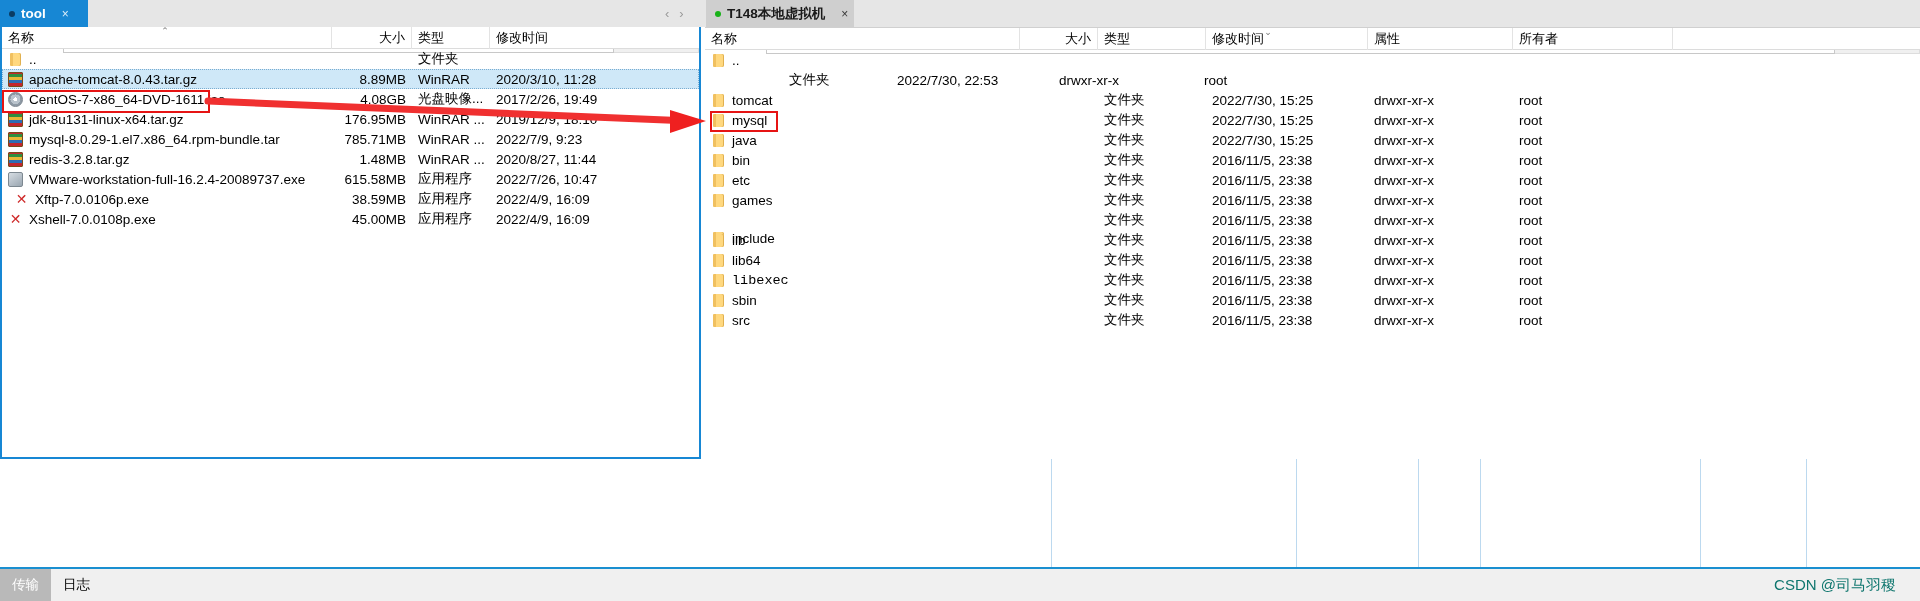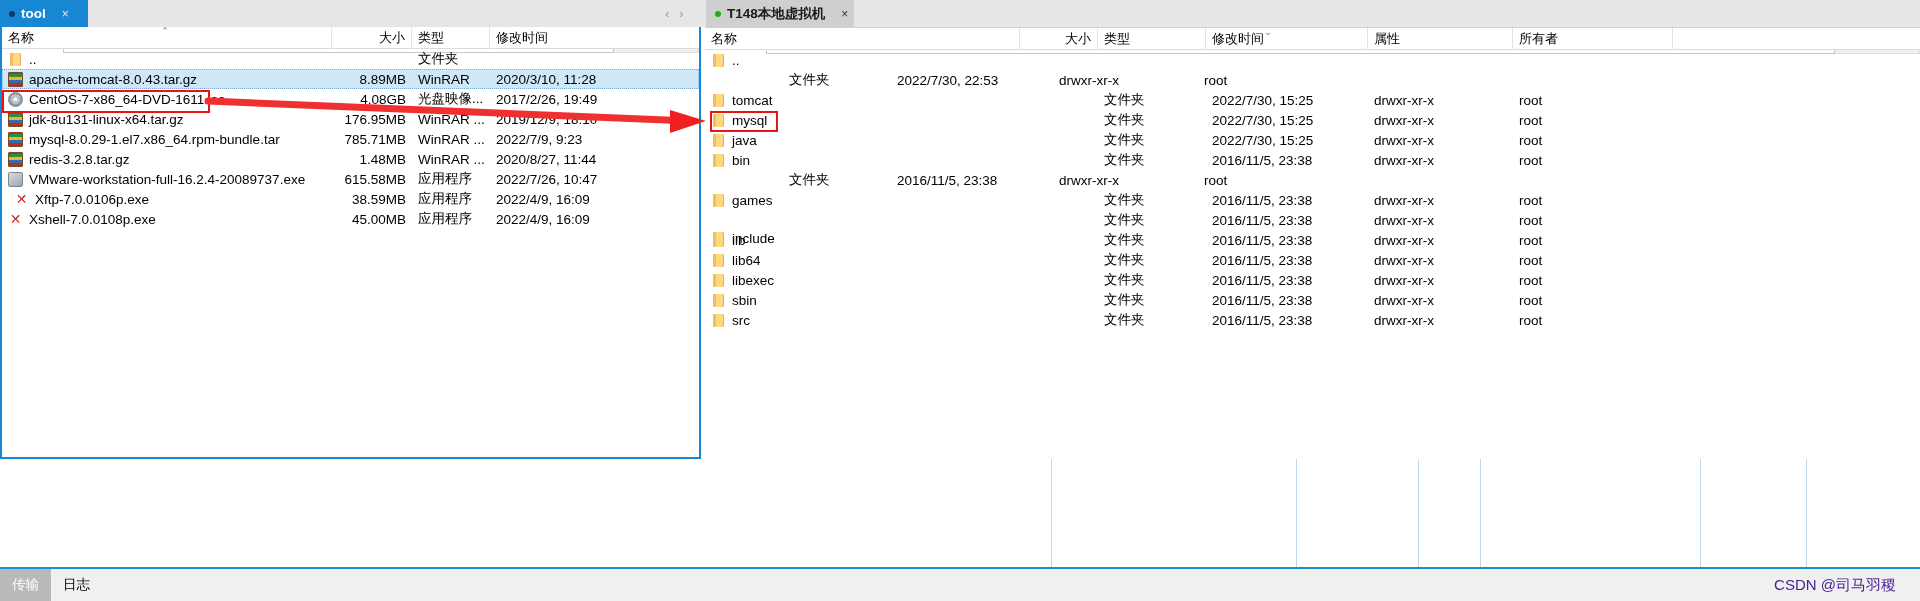--- a/index.html
+++ b/index.html
@@ -119,21 +119,21 @@
   
   .bottomarea { position:absolute; left:0; top:459px; width:1920px; height:112px; background:#ffffff; }
   .blline { position:absolute; background:#bcd9ef; }
   .hline-blue { position:absolute; left:0; top:567px; width:1920px; height:2px; background:#1a8fd0; }
   .statusbar {
     position:absolute; left:0; top:569px; width:1920px; height:32px; background:#f0f0f0;
     display:flex; align-items:center; font-size:13.5px;
   }
   .st-tab { height:32px; display:flex; align-items:center; padding:0 12px; }
   .st-tab.sel { background:#b9b9b9; color:#ffffff; }
-  .watermark { margin-left:auto; padding-right:24px; color:#4c1d95; font-size:15px; }
+  .watermark { margin-left:auto; padding-right:24px; color:#0f766e; font-size:15px; }
 
   .vsplit { position:absolute; top:27px; left:701px; width:4px; height:432px; background:#ffffff; }
 </style>
 </head>
 <body>
 
 <div id="app">
 
   <div class="tabstrip" style="left:0; width:701px;">
     <div class="tab active-blue" style="left:0; min-width:88px;">
@@ -399,20 +399,24 @@
             <span class="ico folder"></span>
             <span>bin</span>
           </div>
           <div class="cell r" style="width: 78px;"></div>
           <div class="cell" style="width: 108px;">文件夹</div>
           <div class="cell" style="width: 162px;">2016/11/5, 23:38</div>
           <div class="cell" style="width: 145px;">drwxr-xr-x</div>
           <div class="cell" style="width: 160px;">root</div>
         </div>
         <div class="row">
+          <div class="cell name" style="width: 315px;">
+            <span class="ico folder"></span>
+            <span>etc</span>
+          </div>
           <div class="cell r" style="width: 78px;"></div>
           <div class="cell" style="width: 108px;">文件夹</div>
           <div class="cell" style="width: 162px;">2016/11/5, 23:38</div>
           <div class="cell" style="width: 145px;">drwxr-xr-x</div>
           <div class="cell" style="width: 160px;">root</div>
         </div>
         <div class="row">
           <div class="cell name" style="width: 315px;">
             <span class="ico folder"></span>
             <span>games</span>
@@ -450,21 +454,21 @@
             <span class="ico folder"></span>
             <span>lib64</span>
           </div>
           <div class="cell r" style="width: 78px;"></div>
           <div class="cell" style="width: 108px;">文件夹</div>
           <div class="cell" style="width: 162px;">2016/11/5, 23:38</div>
           <div class="cell" style="width: 145px;">drwxr-xr-x</div>
           <div class="cell" style="width: 160px;">root</div>
         </div>
         <div class="row">
-          <div class="cell name" style="width: 315px;">
+          <div class="cell name" style="width: 315px; font-family: Liberation Mono, monospace;">
             <span class="ico folder"></span>
             <span>libexec</span>
           </div>
           <div class="cell r" style="width: 78px;"></div>
           <div class="cell" style="width: 108px;">文件夹</div>
           <div class="cell" style="width: 162px;">2016/11/5, 23:38</div>
           <div class="cell" style="width: 145px;">drwxr-xr-x</div>
           <div class="cell" style="width: 160px;">root</div>
         </div>
         <div class="row">

